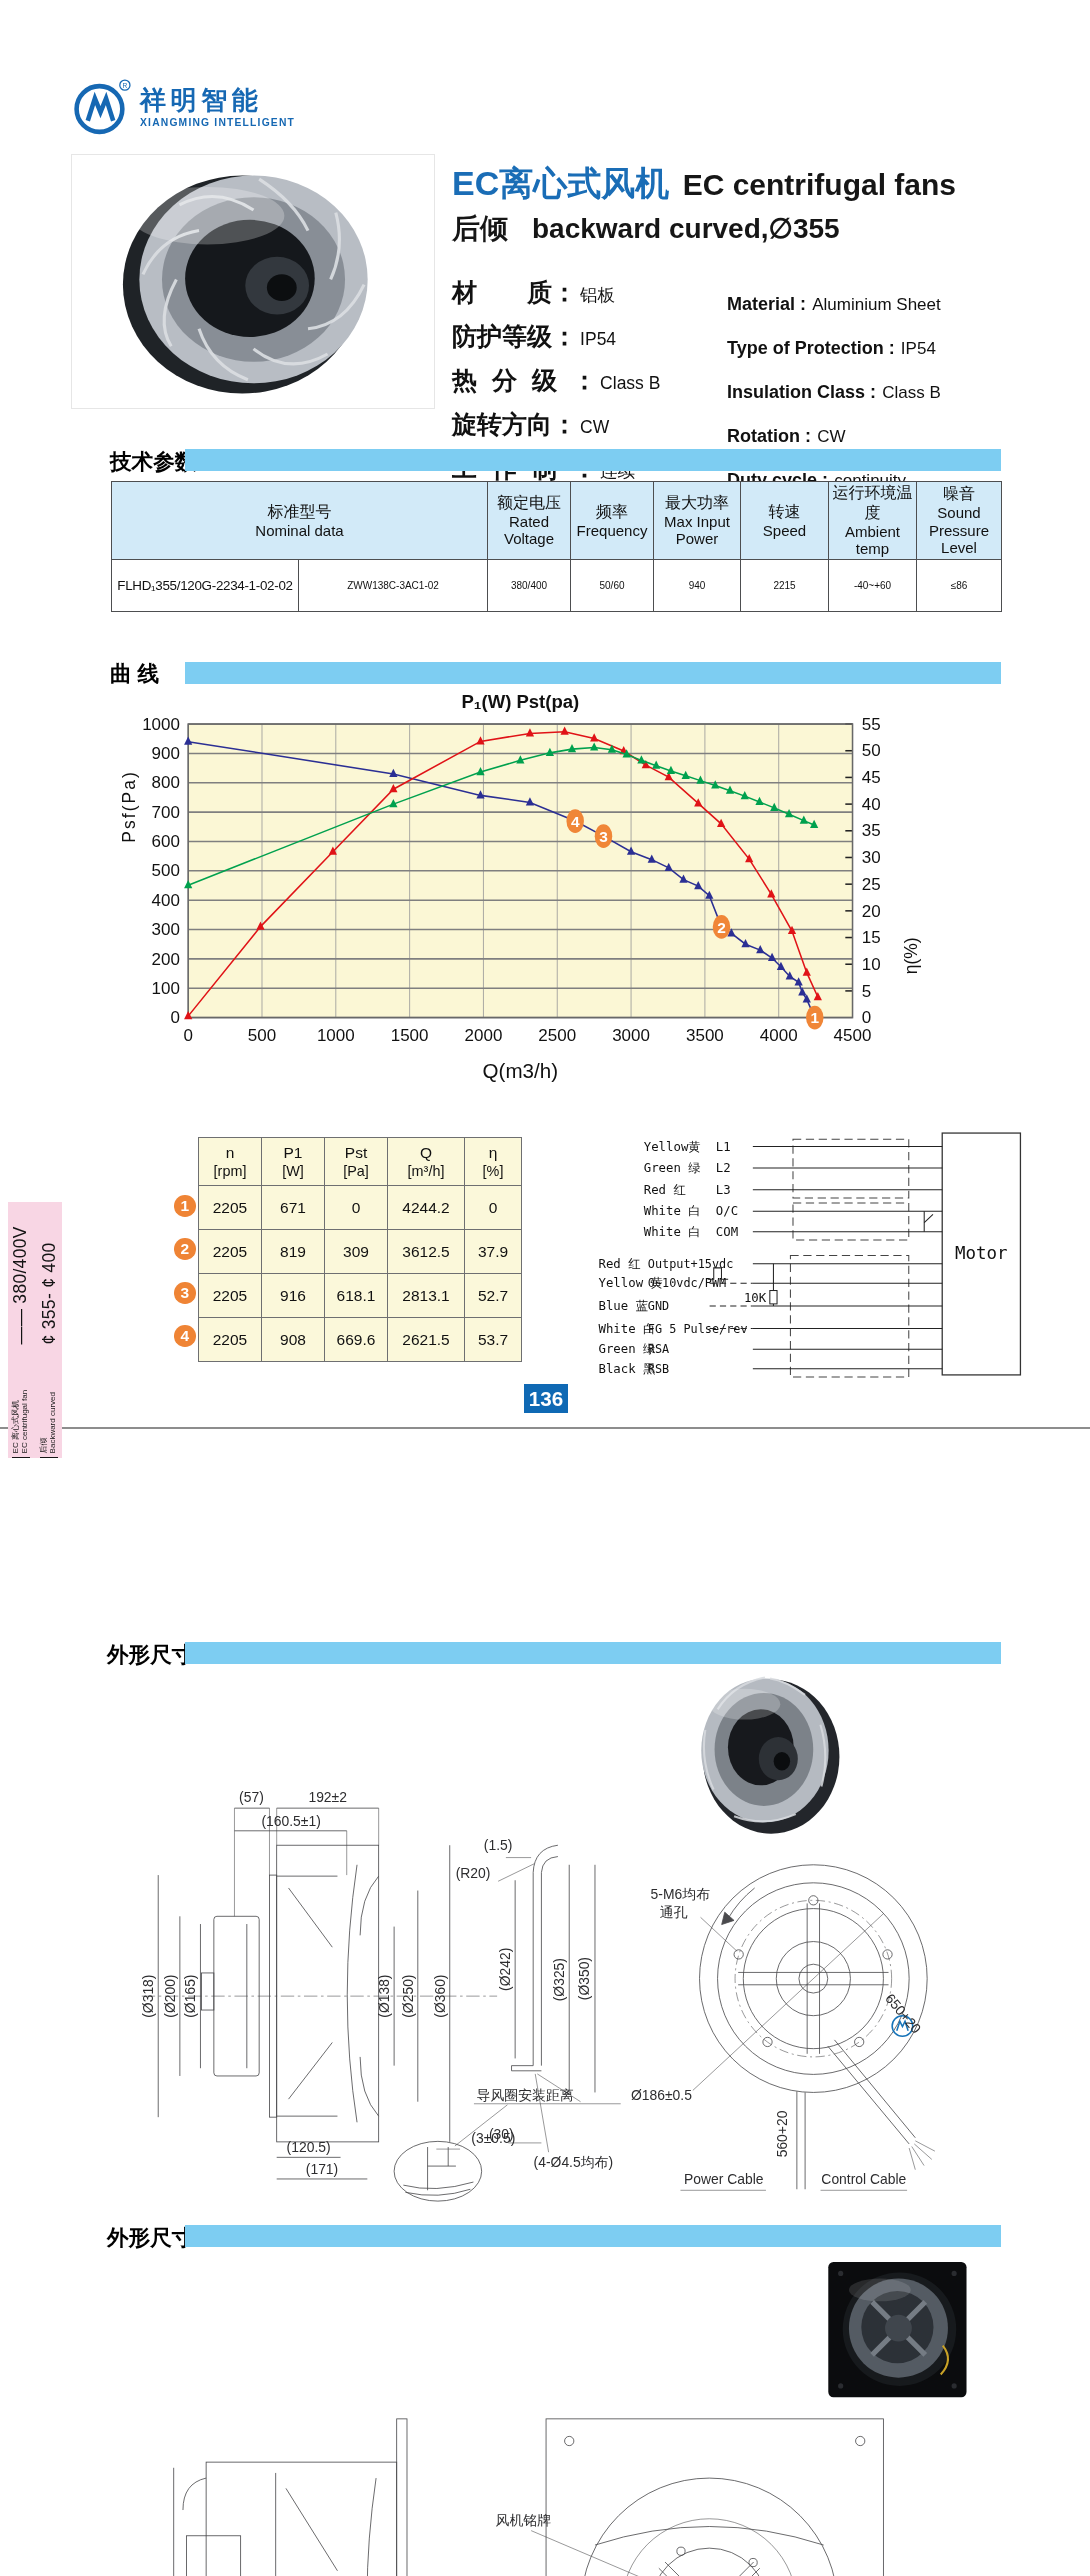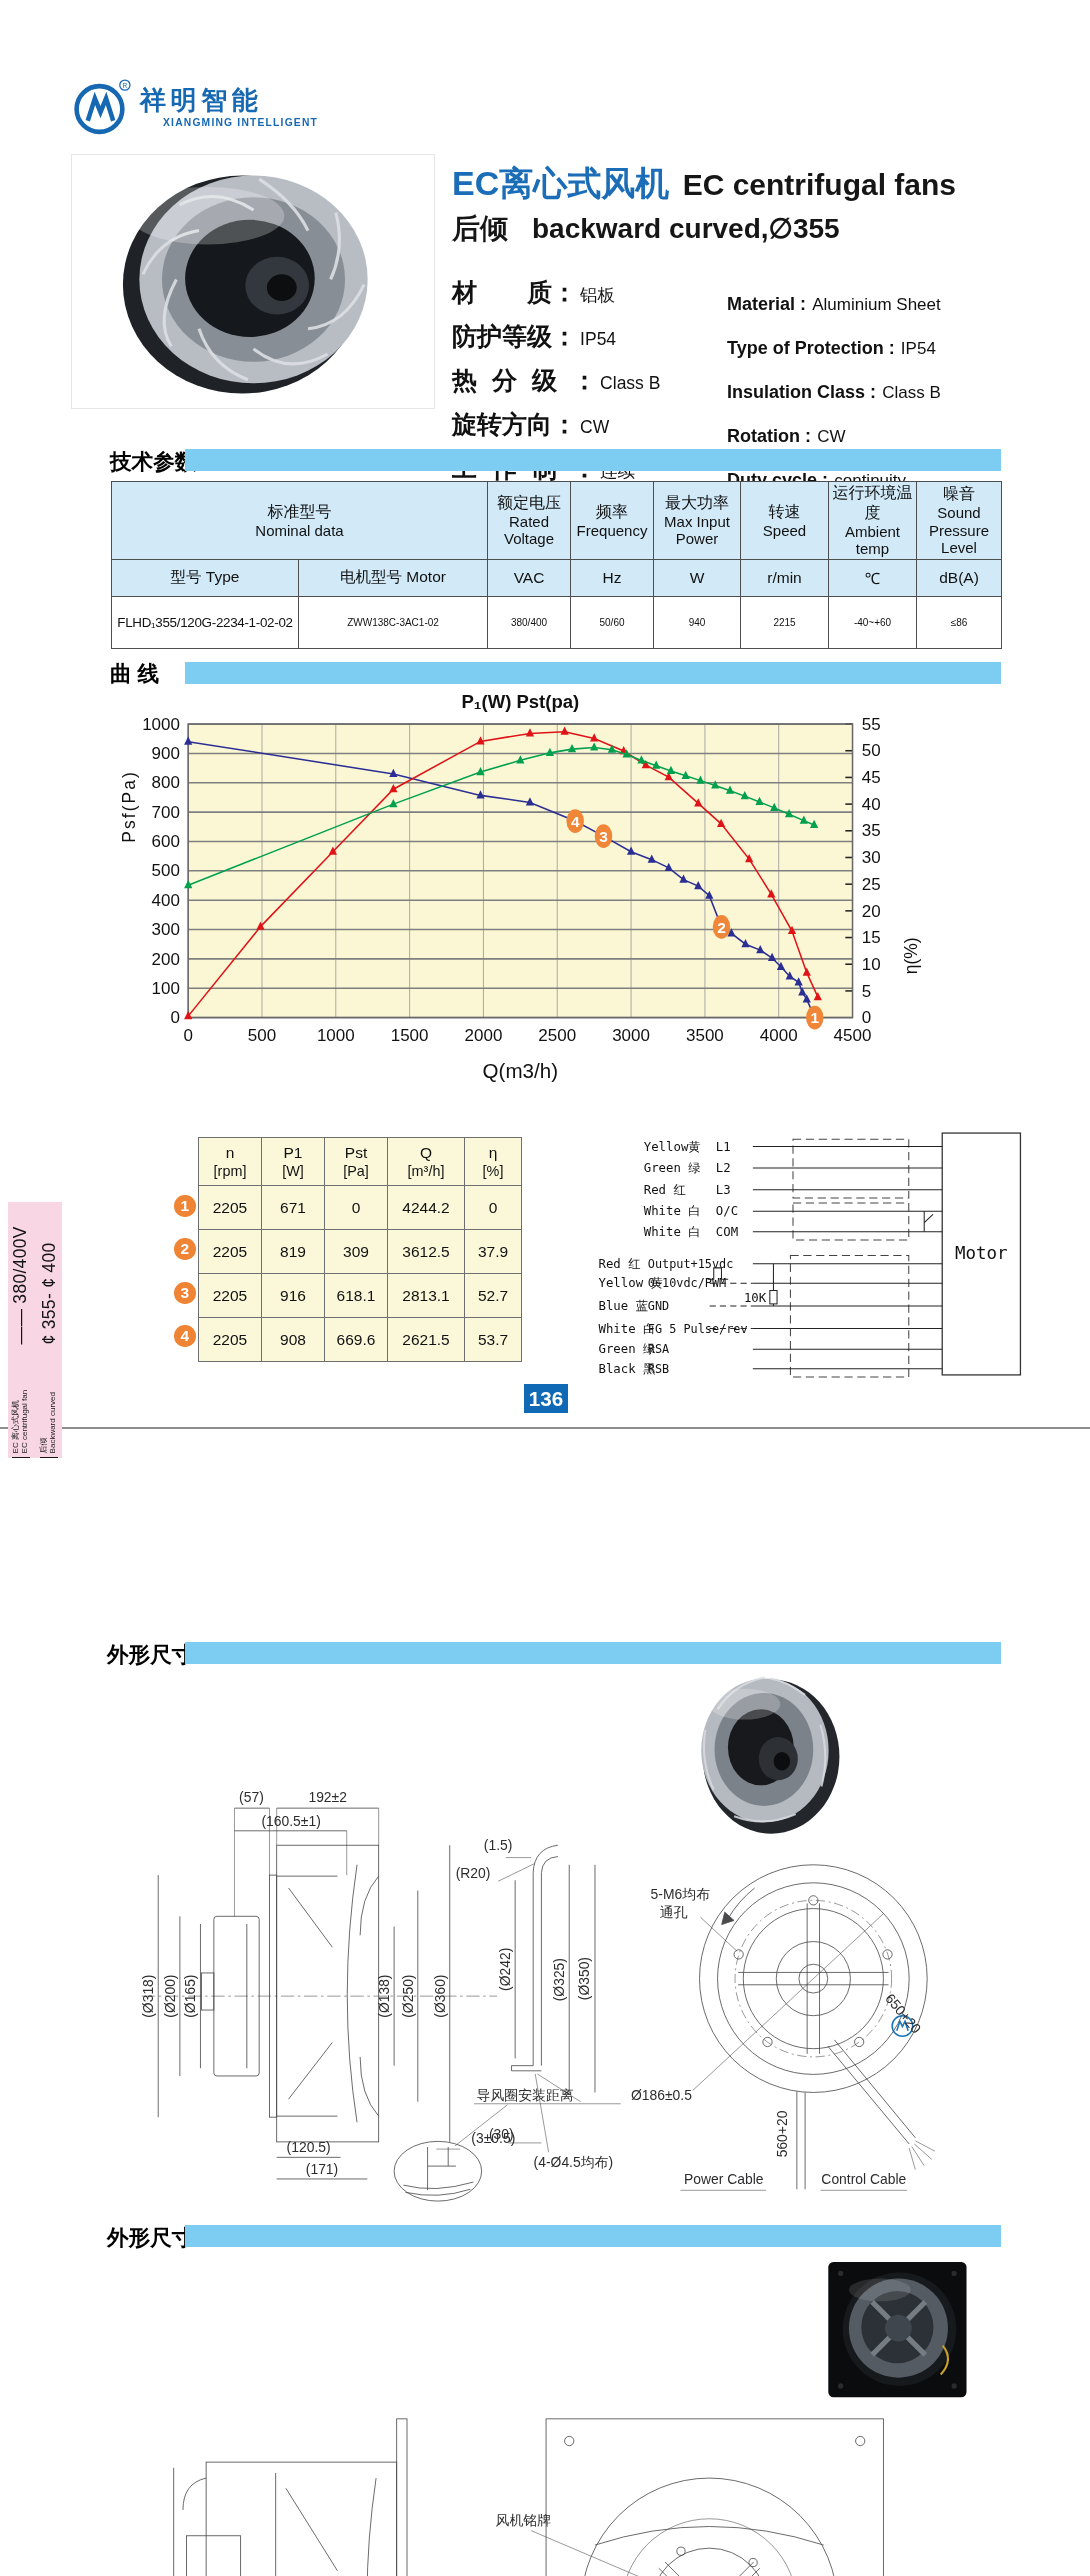--- a/index.html
+++ b/index.html
@@ -3,21 +3,21 @@
 <meta charset="utf-8">
 <style>
   html,body{margin:0;padding:0;}
   body{width:1090px;height:2959px;position:relative;background:#ffffff;
        font-family:"Liberation Sans",sans-serif;color:#111;overflow:hidden;}
   .abs{position:absolute;}
 
   
   .brand{left:71px;top:77px;display:flex;align-items:center;gap:8px;}
   .brand-cn{font-size:26px;font-weight:bold;color:#1668b3;letter-spacing:4.6px;line-height:1;}
-  .brand-en{font-size:10.3px;font-weight:bold;color:#1668b3;letter-spacing:1.2px;margin-top:4.1px;margin-left:23px;}
+  .brand-en{font-size:10.3px;font-weight:bold;color:#1668b3;letter-spacing:1.2px;margin-top:4.1px;}
 
   
   .photo-box{left:71px;top:154px;width:362px;height:253px;border:0.5px solid #e6e6e6;background:#fff;}
   .title-line1{left:452px;top:161px;}
   .title-line1 .cn{font-size:34px;font-weight:bold;color:#1a6db6;}
   .title-line1 .en{font-size:30px;font-weight:700;color:#161616;margin-left:13.4px;}
   .title-line2{left:452px;top:210px;}
   .title-line2 .cn{font-size:28px;font-weight:600;color:#161616;}
   .title-line2 .en{font-size:28px;font-weight:600;color:#161616;margin-left:24px;}
   .specs{left:452px;top:270px;width:572px;}
@@ -222,30 +222,20 @@
         <div class="nt-en">Speed</div>
       </td>
       <td class="hd">
         <div class="nt-cn">运行环境温度</div>
         <div class="nt-en">Ambient temp</div>
       </td>
       <td class="hd">
         <div class="nt-cn">噪音</div>
         <div class="nt-en">Sound Pressure Level</div>
       </td>
-    </tr>
-    <tr style="height:37px;">
-      <td class="hd nt-sub">型号 Type</td>
-      <td class="hd nt-sub">电机型号 Motor</td>
-      <td class="hd nt-sub">VAC</td>
-      <td class="hd nt-sub">Hz</td>
-      <td class="hd nt-sub">W</td>
-      <td class="hd nt-sub">r/min</td>
-      <td class="hd nt-sub">℃</td>
-      <td class="hd nt-sub">dB(A)</td>
     </tr>
     <tr style="height:52px;">
       <td class="nt-type">FLHD₁355/120G-2234-1-02-02</td>
       <td class="nt-val">ZWW138C-3AC1-02</td>
       <td class="nt-val">380/400</td>
       <td class="nt-val">50/60</td>
       <td class="nt-val">940</td>
       <td class="nt-val">2215</td>
       <td class="nt-val">-40~+60</td>
       <td class="nt-val">≤86</td>

